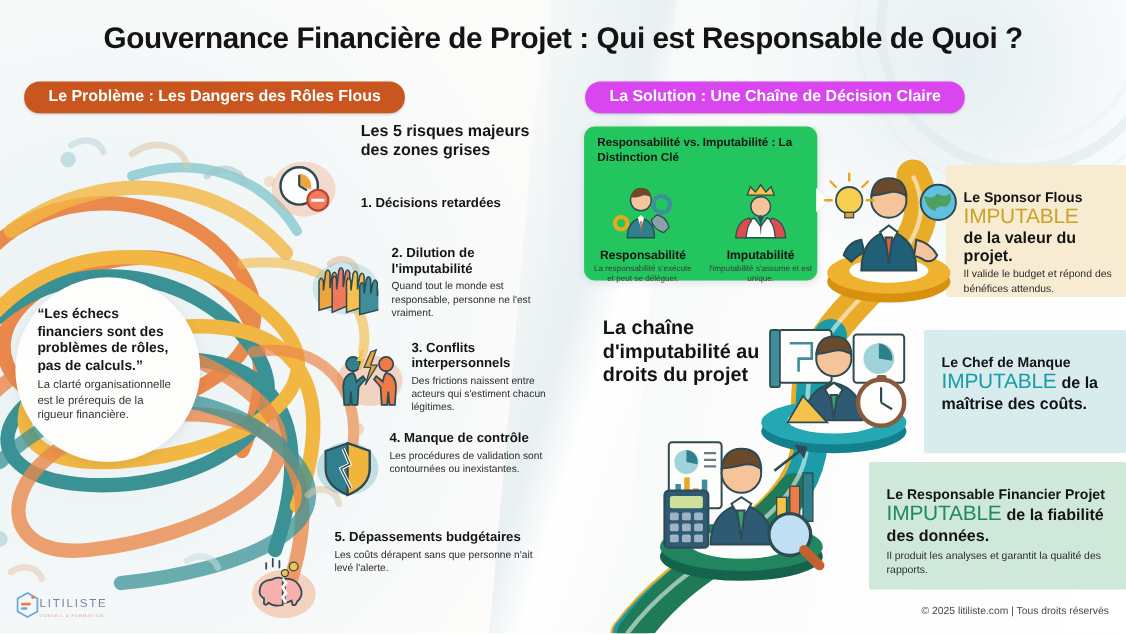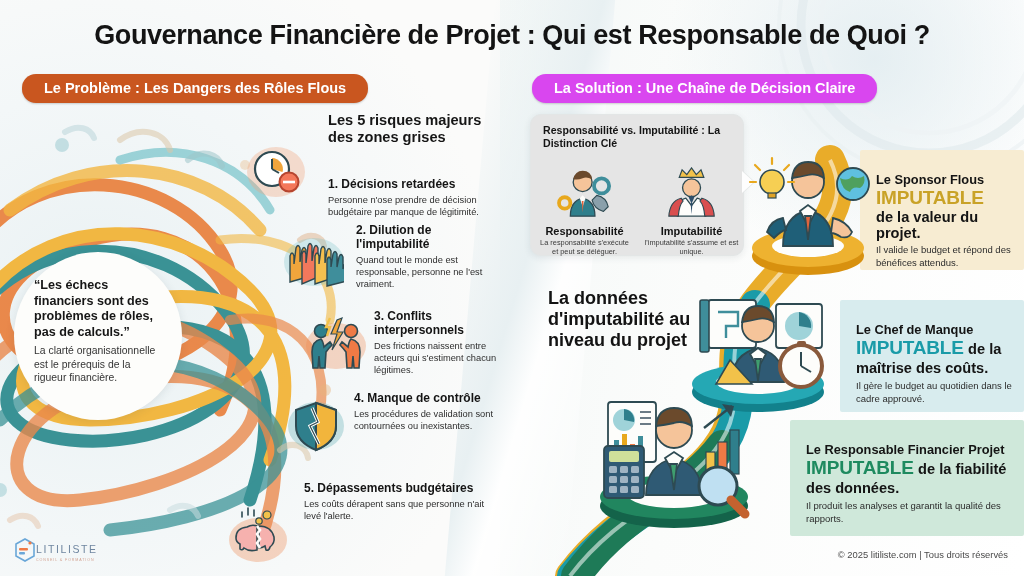--- a/index.html
+++ b/index.html
@@ -101,21 +101,21 @@
   }
   .r1 { top:38px; }  .r1 .ico{ left:8px; top:-8px;} .r1 .txt{ left:90px; top:28px; width:176px;}
   .r2 { top:112px; } .r2 .ico{ left:46px; top:6px;} .r2 .txt{ left:118px; top:0px; width:150px;}
   .r3 { top:198px; } .r3 .ico{ left:68px; top:4px;} .r3 .txt{ left:136px; top:0px; width:132px;}
   .r4 { top:280px; } .r4 .ico{ left:48px; top:4px;} .r4 .txt{ left:116px; top:0px; width:152px;}
   .r5 { top:370px; } .r5 .ico{ left:-10px; top:22px;} .r5 .txt{ left:66px; top:0px; width:196px;}
 
   
   .card-distinction {
     position:absolute; left:530px; top:114px; width:214px; height:142px;
-    background:#e5e5e5; border:1px solid #e3e6e6; border-radius:11px;
+    background:#22c55e; border:1px solid #e3e6e6; border-radius:11px;
     box-shadow:0 2px 7px rgba(40,60,70,.09);
     padding:9px 10px 0 12px;
   }
   .card-distinction .cd-title {
     font-size:10.6px; font-weight:bold; line-height:1.2; color:#141414;
   }
   .cd-cols { position:absolute; left:0; top:52px; width:214px; display:flex; }
   .cd-col { width:107px; text-align:center; }
   .cd-fig { height:52px; }
   .cd-label { font-size:11px; font-weight:bold; color:#131313; margin-top:2px; }
@@ -128,21 +128,21 @@
 
   
   .chain-title {
     position:absolute; left:548px; top:288px; width:170px;
     font-size:18px; font-weight:bold; line-height:1.16; color:#131313;
   }
 
   
   .role-panel { position:absolute; }
   .role-panel .rp-role  { font-size:12.8px; font-weight:bold; color:#141414; line-height:1.2; }
-  .role-panel .rp-imp   { font-size:19px; font-weight:bold; letter-spacing:-.2px; }
+  .role-panel .rp-imp   { font-size:19px; font-weight:normal; letter-spacing:-.2px; }
   .role-panel .rp-rest  { font-size:14.6px; font-weight:bold; color:#141414; }
   .role-panel .rp-desc  { font-size:9.5px; line-height:1.3; color:#2c2c2c; margin-top:3px; }
 
   .panel-bg { position:absolute; border-radius:2px; }
 
   
   .logo { position:absolute; left:14px; bottom:14px; display:flex; align-items:center; gap:0; }
   .logo-text { font-size:10.5px; letter-spacing:1.6px; color:#6f86a0; font-weight:normal; }
   .logo-sub { font-size:3.6px; letter-spacing:.9px; color:#d2a08f; display:block; margin-top:1px;}
   .copyright {
@@ -212,21 +212,20 @@
         <ellipse cx="30" cy="30" rx="29" ry="25" fill="#f0a37c" opacity=".35"></ellipse>
         <circle cx="26" cy="27" r="17" fill="#fff" stroke="#2e4a52" stroke-width="2.2"></circle>
         <path d="M26 27 L26 16 A11 11 0 0 1 36.5 30 Z" fill="#f0a53c"></path>
         <line x1="26" y1="27" x2="26" y2="17" stroke="#2e4a52" stroke-width="2"></line>
         <line x1="26" y1="27" x2="33" y2="31" stroke="#2e4a52" stroke-width="2"></line>
         <circle cx="43" cy="40" r="9.5" fill="#f4785a" stroke="#b6452f" stroke-width="2"></circle>
         <line x1="37" y1="40" x2="49" y2="40" stroke="#fff" stroke-width="2.6"></line>
       </svg>
       <div class="txt">
         <h4>1. Décisions retardées</h4>
-        <p>Personne n'ose prendre de décision budgétaire par manque de légitimité.</p>
       </div>
     </div>
 
     <div class="risk r2">
       <svg class="ico" viewBox="0 0 60 60">
         <ellipse cx="30" cy="32" rx="30" ry="24" fill="#6fbfc4" opacity=".28"></ellipse>
         <g stroke="#2e4a52" stroke-width="1.4">
           <path d="M6 52 L6 26 q2-6 4 0 l0 8 l2-16 q2-5 4 0 l0 14 l2-12 q2-5 4 0 l0 14 l3-8 q3-4 3 2 l-1 18 z" fill="#f0a53c"></path>
           <path d="M18 54 L18 24 q2-6 4 0 l0 9 l2-17 q2-5 4 0 l0 15 l2-13 q2-5 4 0 l0 15 l3-9 q3-4 3 2 l-1 19 z" fill="#f2785c"></path>
           <path d="M31 54 L31 26 q2-6 4 0 l0 8 l2-15 q2-5 4 0 l0 14 l2-12 q2-5 4 0 l0 14 l3-8 q3-4 3 2 l-1 18 z" fill="#f5c04f"></path>
@@ -328,21 +327,21 @@
           <path d="M42 32 l3 7 l3-7 l-3-2z" fill="#2f4f6a"></path>
           <path d="M44 38 l2 0 l-1 12 z" fill="#2f4f6a"></path>
         </svg>
         <div class="cd-label">Imputabilité</div>
         <div class="cd-desc">l'imputabilité s'assume et est unique.</div>
       </div>
     </div>
     <div class="card-tail"></div>
   </div>
 
-  <div class="chain-title">La données d'imputabilité au niveau du projet</div>
+  <div class="chain-title">La chaîne d'imputabilité au droits du projet</div>
 
   <div class="panel-bg" style="left:860px;top:150px;width:164px;height:120px;background:#f7ecd2;"></div>
   <svg style="position:absolute;left:738px;top:140px;width:140px;height:140px" viewBox="0 0 140 140">
     <ellipse cx="70" cy="116" rx="56" ry="19" fill="#d8910f"></ellipse>
     <ellipse cx="70" cy="108" rx="56" ry="19" fill="#eeb230"></ellipse>
     <ellipse cx="70" cy="106" rx="36" ry="11" fill="#fdfdfb"></ellipse>
     <g stroke="#2e4a52" stroke-width="1.8">
       <circle cx="70" cy="42" r="16" fill="#f5c49a"></circle>
       <path d="M54 38 q2-16 16-16 q15 0 16 16 q-9-5 -16-3 q-8 2 -16 3z" fill="#6b4a2c"></path>
       <path d="M45 106 q0-30 25-36 q25 6 25 36z" fill="#1f5f78"></path>
@@ -393,21 +392,20 @@
     <rect x="137" y="53" width="9" height="6" rx="2" fill="#8a5a3c"></rect>
     <line x1="141" y1="78" x2="141" y2="64" stroke="#2e4a52" stroke-width="2"></line>
     <line x1="141" y1="78" x2="151" y2="84" stroke="#2e4a52" stroke-width="2"></line>
   </svg>
   <div class="role-panel" style="left:856px;top:322px;width:166px;">
     <div class="rp-role">Le Chef de Manque</div>
     <div>
       <span class="rp-imp" style="color:#1a9ba8">IMPUTABLE</span>
       <span class="rp-rest">de la maîtrise des coûts.</span>
     </div>
-    <div class="rp-desc">Il gère le budget au quotidien dans le cadre approuvé.</div>
   </div>
 
   <div class="panel-bg" style="left:790px;top:420px;width:234px;height:116px;background:#cfe8da;"></div>
   <svg style="position:absolute;left:566px;top:386px;width:210px;height:150px" viewBox="0 0 210 150">
     <ellipse cx="108" cy="120" rx="74" ry="22" fill="#14634a"></ellipse>
     <ellipse cx="108" cy="111" rx="74" ry="22" fill="#21865f"></ellipse>
     <ellipse cx="108" cy="109" rx="46" ry="13" fill="#fdfdfb"></ellipse>
     <rect x="42" y="16" width="48" height="60" rx="3" fill="#fdfdfb" stroke="#2e4a52" stroke-width="1.8"></rect>
     <circle cx="58" cy="34" r="11" fill="#9fd3d9"></circle>
     <path d="M58 34 L58 23 A11 11 0 0 1 68 36 Z" fill="#2f7f8c"></path>

